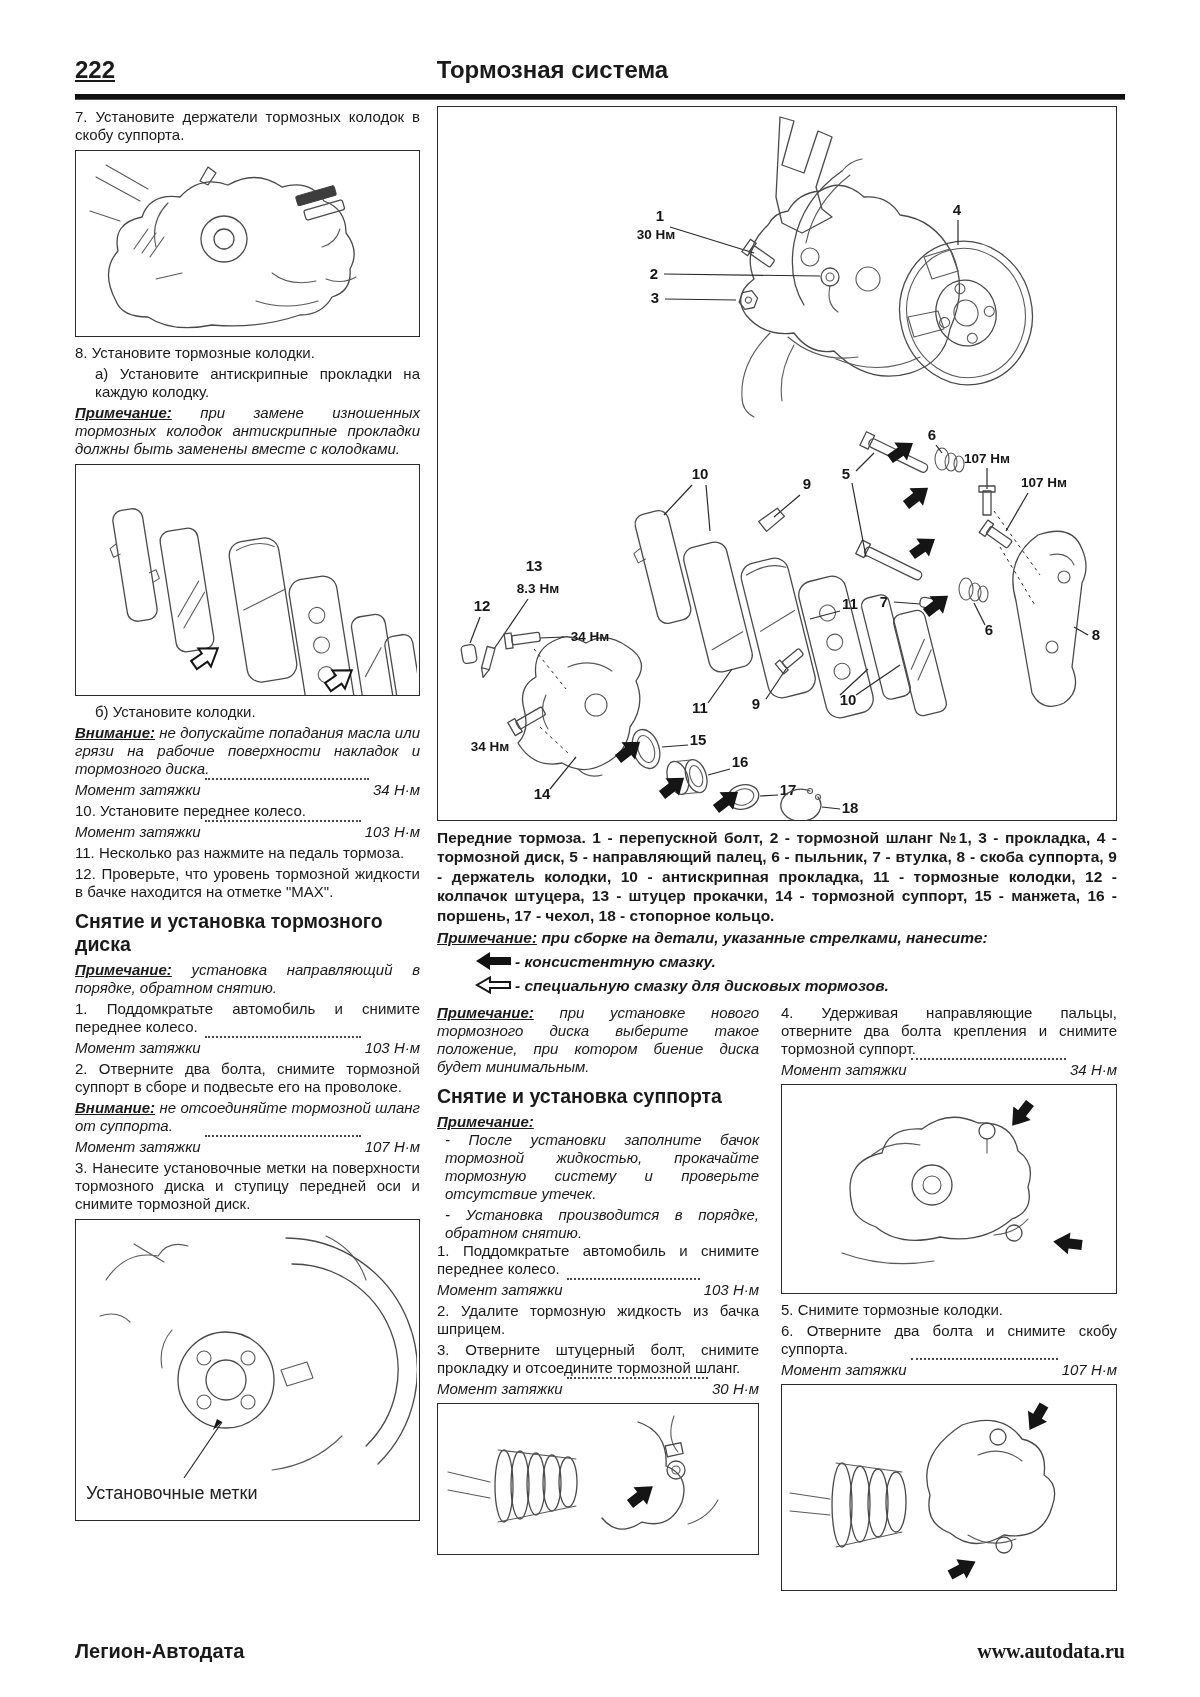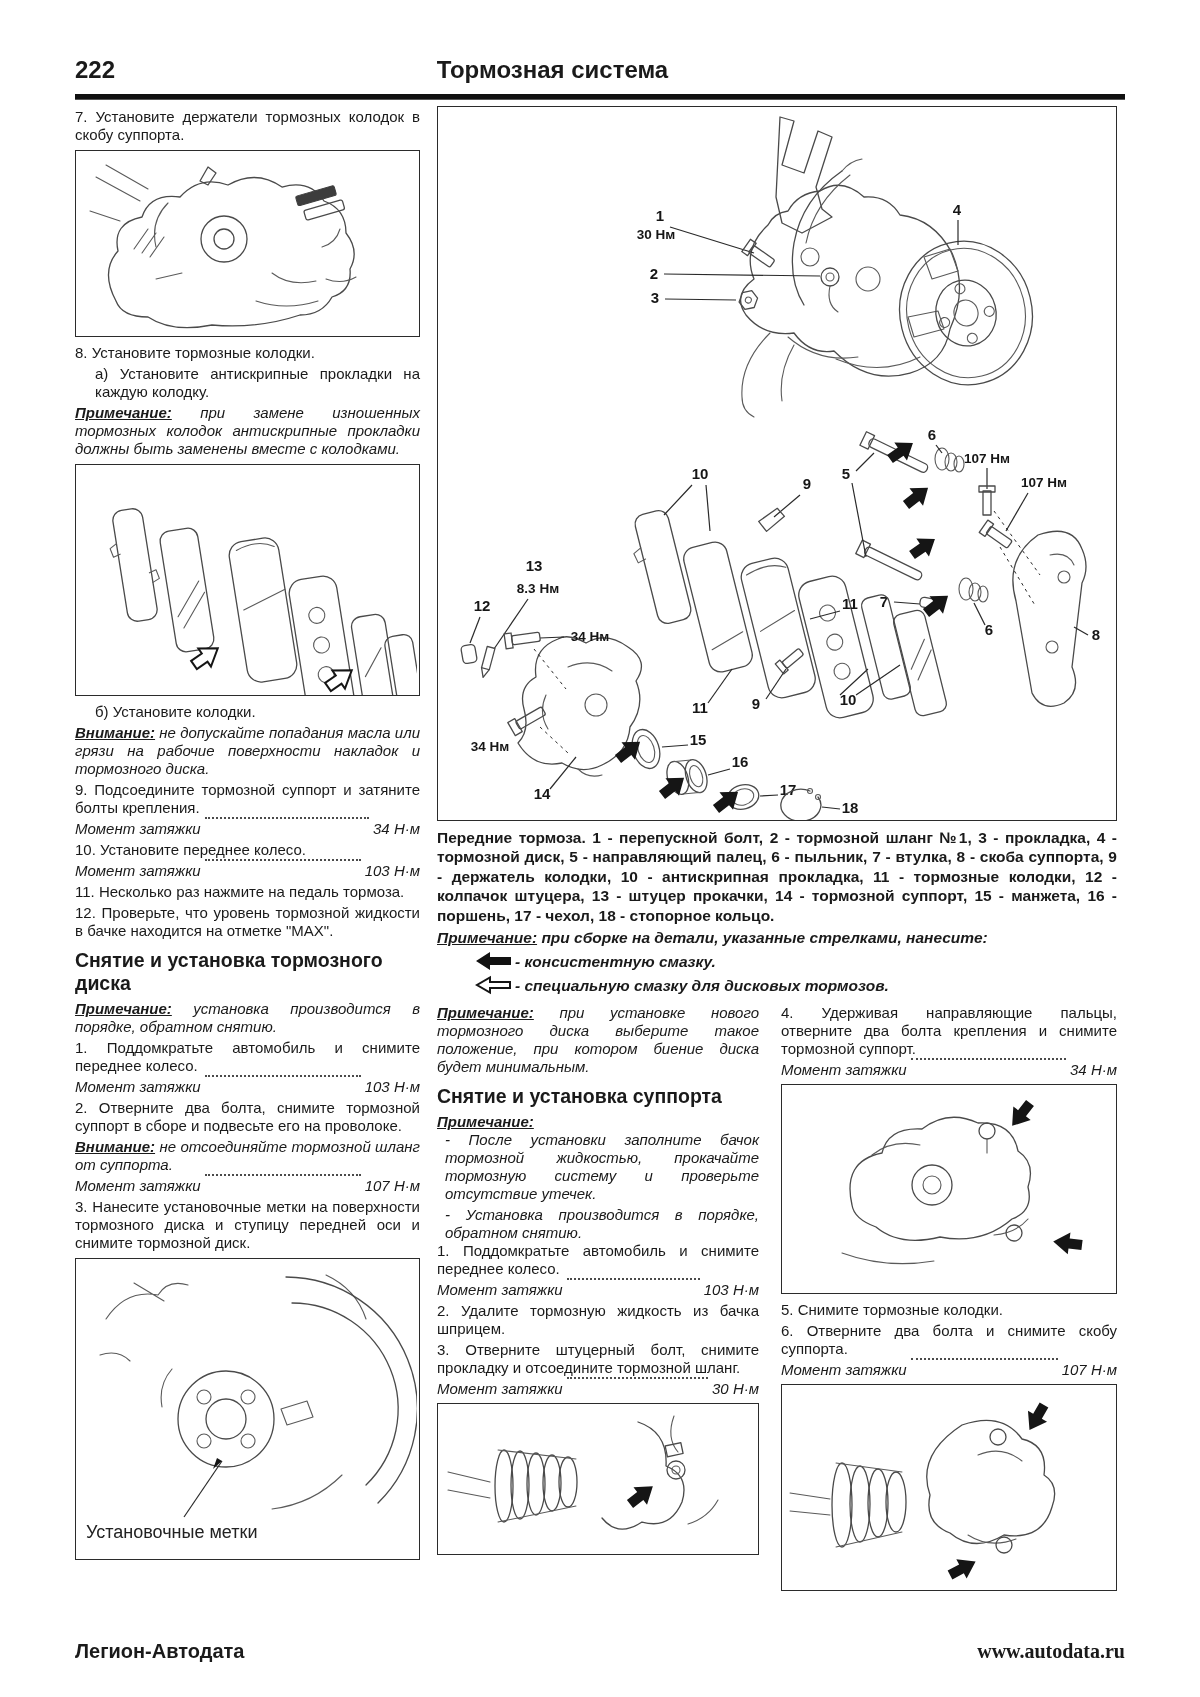--- a/index.html
+++ b/index.html
@@ -2,21 +2,21 @@
 <html><head>
 <meta charset="utf-8">
 <style>
   html,body{margin:0;padding:0;}
   body{
     width:1200px;height:1697px;position:relative;background:#ffffff;
     font-family:"Liberation Sans", sans-serif;color:#1a1a1a;overflow:hidden;
   }
   .abs{position:absolute;}
   
-  .pagenum{left:75px;top:56px;font-size:24px;font-weight:bold;}
+  .pagenum{left:75px;top:56px;font-size:24px;font-weight:bold;text-decoration:underline;}
   .ptitle{left:0;right:95px;top:56px;text-align:center;font-size:24px;font-weight:bold;}
   .rule{left:75px;right:75px;top:94px;height:5px;background:#101010;border-bottom:1px solid #555;}
   
   .col-left{left:75px;top:108px;width:345px;}
   .region-right{left:437px;top:106px;width:680px;}
   .p{font-size:15px;line-height:1.2;text-align:justify;margin:0 0 3px 0;}
   .indent{padding-left:20px;}
   .it{font-style:italic;}
   .nlabel{font-weight:bold;font-style:italic;text-decoration:underline;}
   .bold{font-weight:bold;}
@@ -104,37 +104,36 @@
         </g>
       <path class="arrO" transform="translate(252,222) rotate(-35)" d="M0,-5 h13 v-6 l16,11 -16,11 v-6 H0 z"></path>
       <g transform="rotate(-9 328 212)">
           <rect class="sk" x="314" y="170" width="28" height="86" rx="9"></rect>
         </g>
     </svg>
   </div>
 
   <p class="p indent">б) Установите колодки.</p>
   <p class="p it"><span class="nlabel">Внимание:</span> <span>не допускайте попадания масла или грязи на рабочие поверхности накладок и тормозного диска.</span></p>
-  <p class="p">9. Подсоедините тормозной суппорт и затяните болты крепления.</p>
   <div class="torque">
       <span>Момент затяжки</span>
       <span class="dots"></span>
       <span>34 Н·м</span>
     </div>
   <p class="p">10. Установите переднее колесо.</p>
   <div class="torque">
       <span>Момент затяжки</span>
       <span class="dots"></span>
       <span>103 Н·м</span>
     </div>
   <p class="p">11. Несколько раз нажмите на педаль тормоза.</p>
   <p class="p">12. Проверьте, что уровень тормозной жидкости в бачке находится на отметке "MAX".</p>
 
   <div class="h2">Снятие и установка тормозного диска</div>
-  <p class="p it"><span class="nlabel">Примечание:</span> <span>установка производится в порядке, обратном снятию.</span></p>
+  <p class="p it"><span class="nlabel">Примечание:</span> <span>установка направляющий в порядке, обратном снятию.</span></p>
   <p class="p">1. Поддомкратьте автомобиль и снимите переднее колесо.</p>
   <div class="torque">
       <span>Момент затяжки</span>
       <span class="dots"></span>
       <span>103 Н·м</span>
     </div>
   <p class="p">2. Отверните два болта, снимите тормозной суппорт в сборе и подвесьте его на проволоке.</p>
   <p class="p it"><span class="nlabel">Внимание:</span> <span>не отсоединяйте тормозной шланг от суппорта.</span></p>
   <div class="torque">
       <span>Момент затяжки</span>

